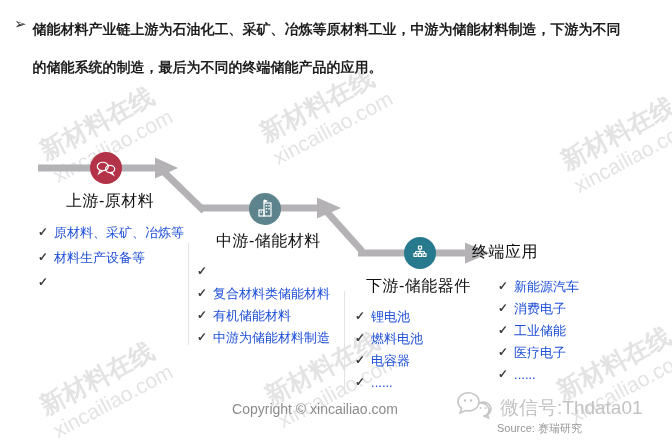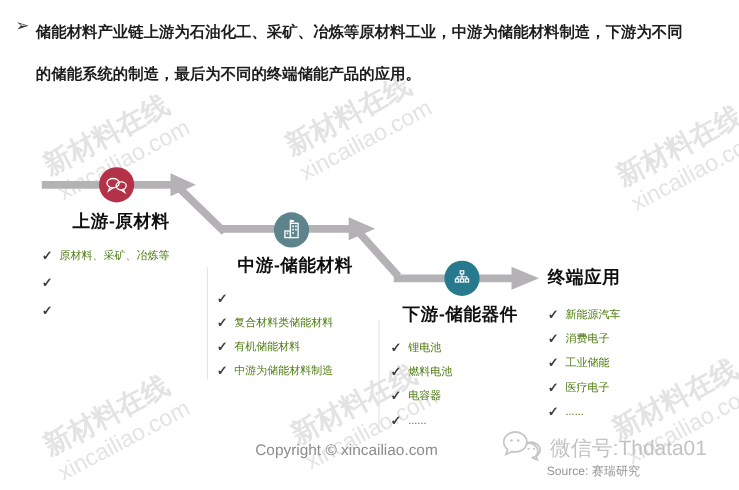--- a/index.html
+++ b/index.html
@@ -28,35 +28,35 @@
   .flow{position:absolute;left:0;top:0;}
   
   .stage-circle{
     position:absolute;width:32px;height:32px;border-radius:50%;
     display:flex;align-items:center;justify-content:center;
   }
   .c1{left:90px;top:152px;}
   .c2{left:249px;top:193px;}
   .c3{left:404px;top:237px;}
   
-  .stage-name{position:absolute;font-size:16px;font-weight:700;color:#101010;white-space:nowrap;letter-spacing:0.5px;}
+  .stage-name{position:absolute;font-size:16px;font-weight:400;color:#101010;white-space:nowrap;letter-spacing:0.5px;}
   .n1{left:66px;top:191px;}
   .n2{left:216px;top:231px;}
   .n3{left:366px;top:276px;}
-  .n4{left:498px;top:242px;text-align:center;}
+  .n4{left:472px;top:242px;text-align:center;}
   
   .list{position:absolute;}
   .l1{left:38px;top:224px;width:152px;}
   .l2{left:197px;top:263px;width:150px;}
   .l3{left:355px;top:308px;width:122px;}
   .l4{left:498px;top:278px;width:132px;}
   .check-item{display:flex;gap:6px;line-height:17px;margin-bottom:5px;}
   .l1 .check-item{margin-bottom:8px;}
   .check{font-size:12px;color:#3c3c3c;font-weight:700;flex:0 0 auto;}
-  .check-text{font-size:10px;color:#4d7c0f;font-weight:500;}
+  .check-text{font-size:13px;color:#1d4ed8;font-weight:500;}
   
   .divider{position:absolute;width:1px;background:#e3e3e3;}
   .d1{left:188px;top:243px;height:102px;}
   .d2{left:344px;top:291px;height:102px;}
   
   .copyright{
     position:absolute;left:160px;top:401px;width:310px;text-align:center;
     color:#8c8c8c;font-size:14px;line-height:17px;
   }
   .wechat-icon{position:absolute;left:455px;top:391px;}
@@ -166,20 +166,21 @@
   <div class="stage-name n3">下游-储能器件</div>
   <div class="stage-name n4">终端应用</div>
 
   <div class="list l1">
       <div class="check-item">
         <span class="check">✓</span>
         <span class="check-text">原材料、采矿、冶炼等</span>
       </div>
       <div class="check-item">
         <span class="check">✓</span>
+        <span class="check-text">材料生产设备等</span>
       </div>
       <div class="check-item">
         <span class="check">✓</span>
       </div>
     </div>
   <div class="list l2">
       <div class="check-item">
         <span class="check">✓</span>
       </div>
       <div class="check-item">

